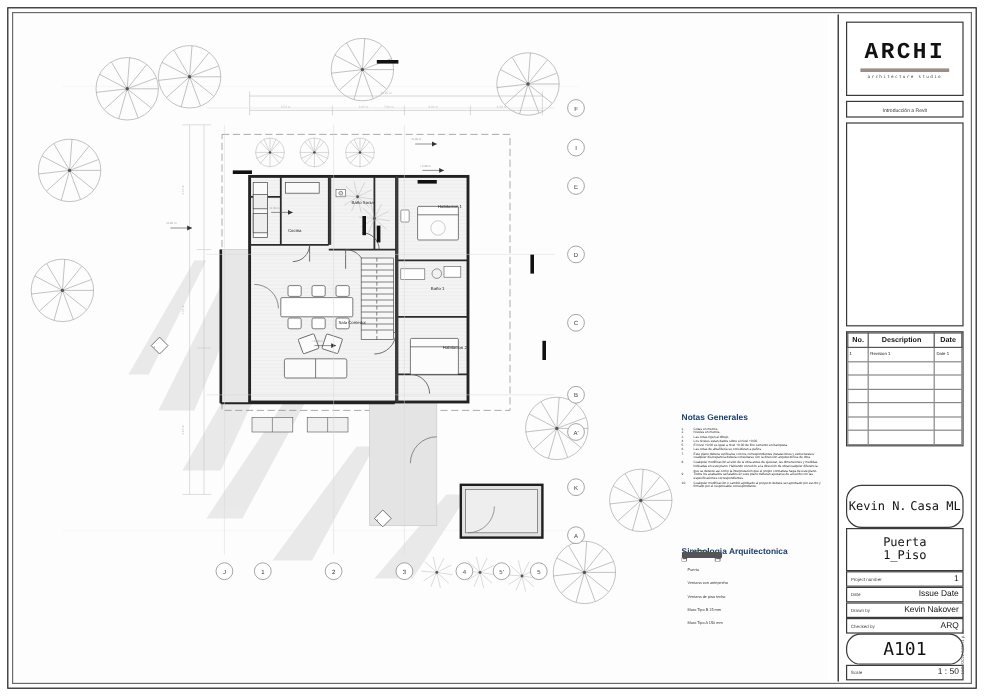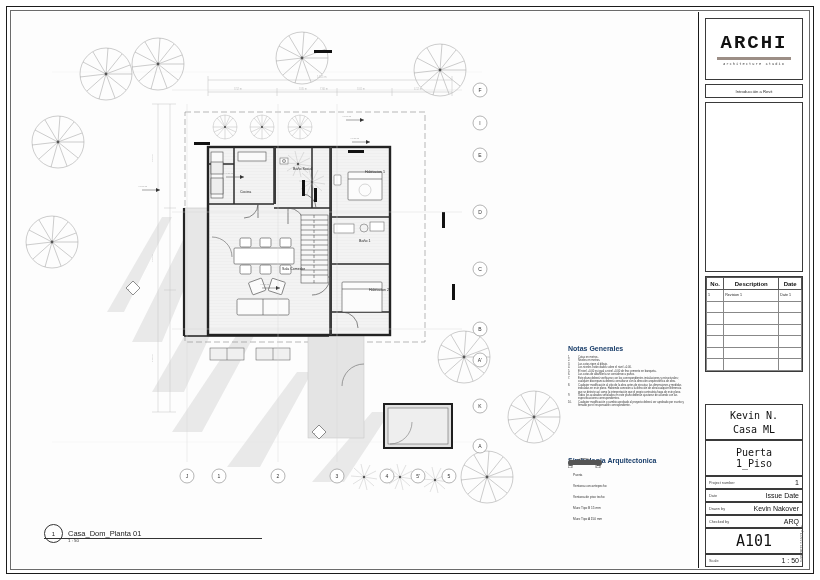--- a/index.html
+++ b/index.html
@@ -26,36 +26,36 @@
   .logo-sub{font-family:"DejaVu Sans Mono",monospace;font-size:3.6px;letter-spacing:1.1px;color:#444;}
   .tb-course{left:6px;top:72px;width:98px;height:14px;display:flex;align-items:center;justify-content:center;}
   .tb-course span{font-size:4.2px;color:#333;}
   .tb-blank{left:6px;top:90px;width:98px;height:170px;}
   .tb-rev{left:6px;top:264px;width:98px;height:96px;}
   .revtable{width:100%;height:100%;border-collapse:collapse;}
   .revtable th{font-size:6px;font-weight:bold;color:#111;border:1px solid #555;padding:0;height:11px;}
   .revtable td{font-size:3.6px;color:#222;border:1px solid #888;height:9px;padding:0 1px;vertical-align:middle;}
   .revtable td.empty{color:transparent;}
 
-  .tb-author{left:6px;top:392px;width:98px;height:36px;display:flex;flex-direction:column;
-    align-items:center;justify-content:center;gap:3px;}
+  .tb-author{left:6px;top:392px;width:98px;height:36px;display:flex;
+    align-items:center;justify-content:center;gap:3px;border-radius:13px;}
   .tb-author div{font-family:"DejaVu Sans Mono",monospace;font-size:10px;color:#111;}
   .tb-sheetname{left:6px;top:428px;width:98px;height:36px;display:flex;flex-direction:column;
     align-items:center;justify-content:center;}
   .tb-sheetname div{font-family:"DejaVu Sans Mono",monospace;font-size:10px;color:#111;}
 
   .tb-field{left:6px;width:98px;height:13px;display:flex;align-items:center;
     justify-content:space-between;padding:0 3px;box-sizing:border-box;}
   .tb-field .k{font-size:3.8px;color:#444;}
   .tb-field .v{font-size:7px;color:#111;}
   .tb-num{left:6px;top:464px;}
   .tb-date{left:6px;top:477px;}
   .tb-drawn{left:6px;top:490px;}
   .tb-check{left:6px;top:503px;}
-  .tb-sheetno{left:6px;top:516px;width:98px;height:26px;display:flex;align-items:center;justify-content:center;}
+  .tb-sheetno{left:6px;top:516px;width:98px;height:26px;display:flex;align-items:center;justify-content:center;border-radius:12px;}
   .tb-sheetno span{font-family:"DejaVu Sans Mono",monospace;font-size:15px;color:#111;}
   .tb-scale{left:6px;top:542px;}
 
   .tb-vert{position:absolute;right:-2px;top:430px;width:10px;height:120px;
      writing-mode:vertical-rl;transform:rotate(180deg);font-size:3.4px;color:#555;
      white-space:nowrap;text-align:left;}
 
   
   .notes-title{font-size:7px;font-weight:bold;color:#1b3f6b;}
   .note-row{display:flex;gap:3px;font-size:2.7px;color:#333;line-height:1.28;}
@@ -556,31 +556,20 @@
             <span>
               <svg width="34" height="11">
                 <rect x="1" y="3" width="32" height="5" fill="#555"></rect>
               </svg>
             </span>
             <span class="sym-lbl">Muro Tipo A 150 mm</span>
           </div>
         </div>
     </div>
 
-    <div style="position:absolute;left:32px;top:512px;width:220px;">
-      <div style="display:flex;align-items:flex-end;gap:5px;">
-        <div style="width:17px;height:17px;border:0.8px solid #333;border-radius:50%;
-                    display:flex;align-items:center;justify-content:center;font-size:6px;color:#222;">1</div>
-        <div>
-          <div class="viewtitle-name">Casa_Dom_Planta 01</div>
-          <div class="viewtitle-scale">1 : 50</div>
-        </div>
-      </div>
-      <div style="position:absolute;left:0;top:14px;width:218px;height:1px;background:#333;"></div>
-    </div>
   </div>
 
   <div id="titleblock">
 
     <div class="tb-box tb-logo">
       <div class="logo-main">ARCHI</div>
       <div class="logo-rule"></div>
       <div class="logo-sub">architecture studio</div>
     </div>
 

